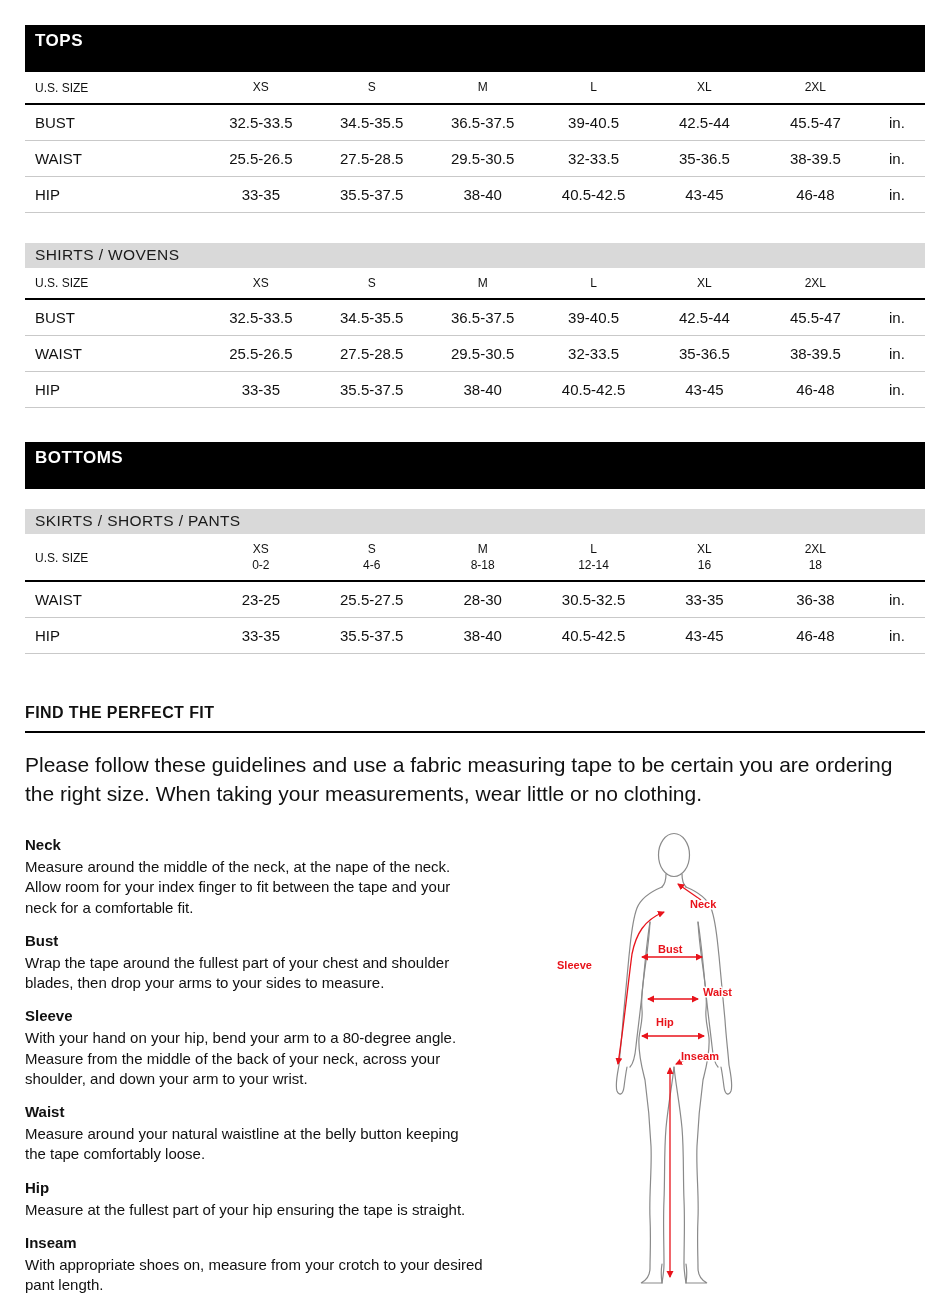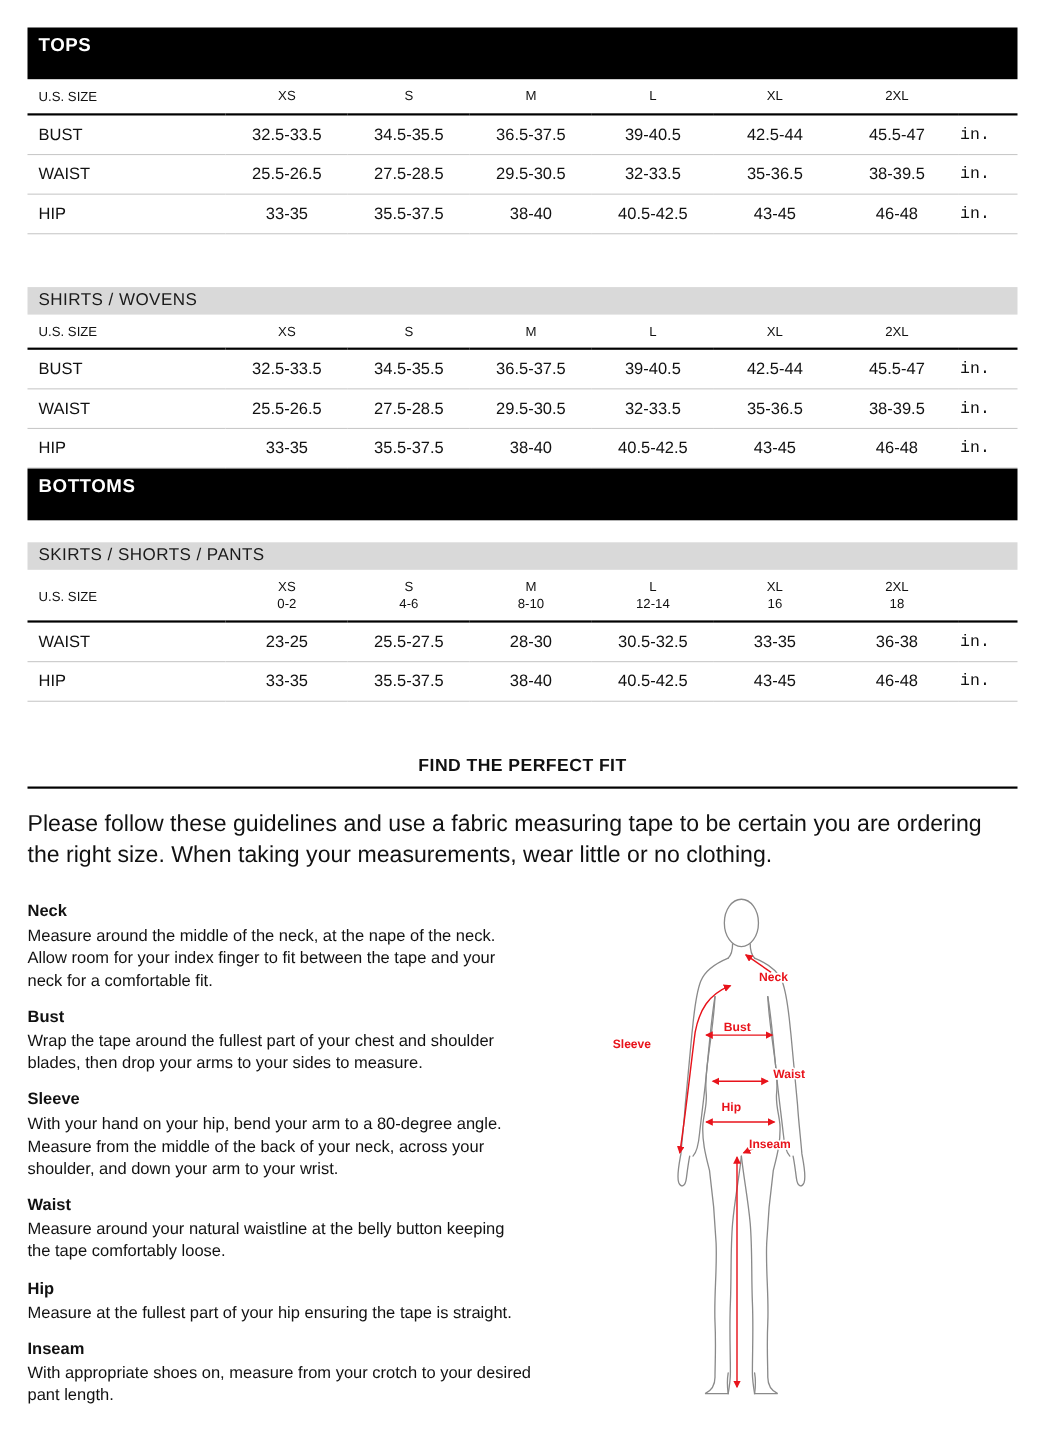--- a/index.html
+++ b/index.html
@@ -19,40 +19,40 @@
 
   .black-bar{
     background:var(--bar);color:#ffffff;font-weight:bold;
     font-size:17px;letter-spacing:.5px;padding:6px 10px 21px 10px;
   }
   .gray-bar{
     background:var(--subbar);color:#1a1a1a;
     font-size:15.5px;letter-spacing:.4px;padding:3px 10px 4px 10px;
     margin-top:20px;
   }
-  .mt-lg{}
-  .section-gap{margin-top:48px;}
+  .mt-lg{margin-top:34px;}
+  .section-gap{margin-top:30px;}
 
   table.size-table{
     width:100%;border-collapse:collapse;font-size:15px;
   }
   table.size-table th{font-weight:normal;}
   table.size-table thead tr{border-bottom:2px solid #000;}
   table.size-table tbody tr{border-bottom:1px solid var(--rule);}
   table.size-table th,table.size-table td{padding:9px 2px;vertical-align:middle;}
   table.size-table thead th{font-size:12px;padding-top:8px;padding-bottom:7px;}
   .row-label{text-align:left;width:20%;padding-left:10px !important;}
   .size-col,.val{text-align:center;width:12.3%;}
-  .unit-col{width:6%;text-align:left;padding-right:4px !important;font-family:Liberation Mono, monospace;}
+  .unit-col{width:6%;text-align:center;padding-right:4px !important;}
   .size-letter{line-height:1.3;text-align:center;}
   .size-number{line-height:1.3;}
 
   .fit-heading{
     margin-top:50px;font-size:16px;font-weight:bold;letter-spacing:.4px;
-    padding-bottom:9px;border-bottom:2px solid #000;text-align:center;
+    padding-bottom:9px;border-bottom:2px solid #000;
   }
   .fit-intro{margin-top:18px;font-size:21px;line-height:1.35;}
   .fit-columns{display:flex;margin-top:14px;align-items:flex-start;}
   .fit-left{width:458px;flex:none;}
   .fit-item{margin-top:14px;}
   .fit-item h3{font-size:15px;font-weight:bold;margin-bottom:4px;}
   .fit-item p{font-size:15px;line-height:1.35;}
   .fit-right{flex:1;display:flex;justify-content:center;padding-top:2px;}
 
   .body-line{stroke:#8a8a8a;fill:none;stroke-width:1.2;stroke-linecap:round;}
@@ -210,21 +210,21 @@
               <th class="size-col">
                 <div class="size-letter">XS</div>
                 <div class="size-number">0-2</div>
               </th>
               <th class="size-col">
                 <div class="size-letter">S</div>
                 <div class="size-number">4-6</div>
               </th>
               <th class="size-col">
                 <div class="size-letter">M</div>
-                <div class="size-number">8-10</div>
+                <div class="size-number">8-18</div>
               </th>
               <th class="size-col">
                 <div class="size-letter">L</div>
                 <div class="size-number">12-14</div>
               </th>
               <th class="size-col">
                 <div class="size-letter">XL</div>
                 <div class="size-number">16</div>
               </th>
               <th class="size-col">

